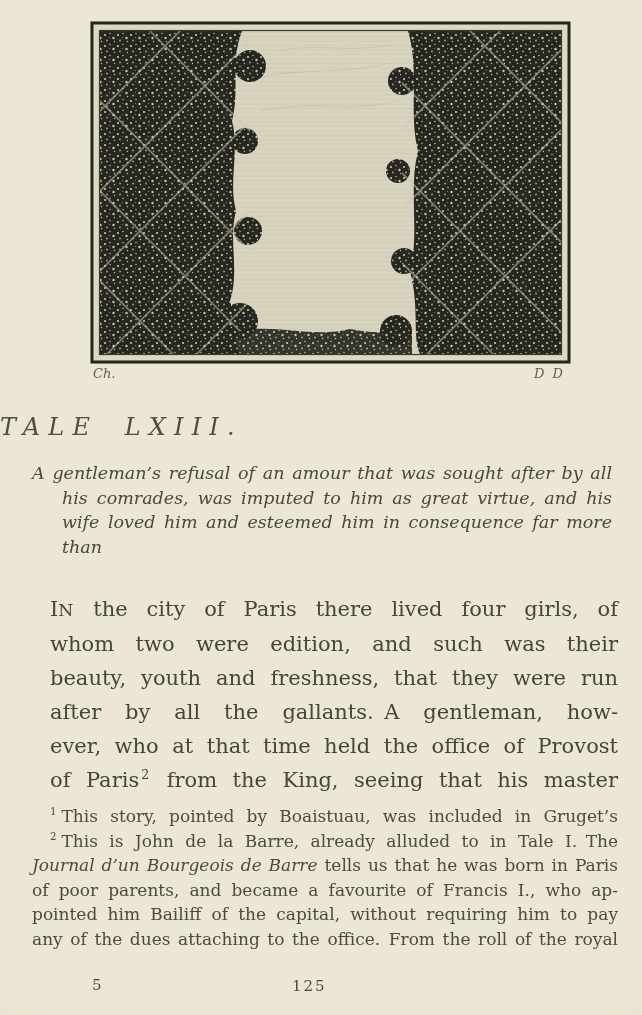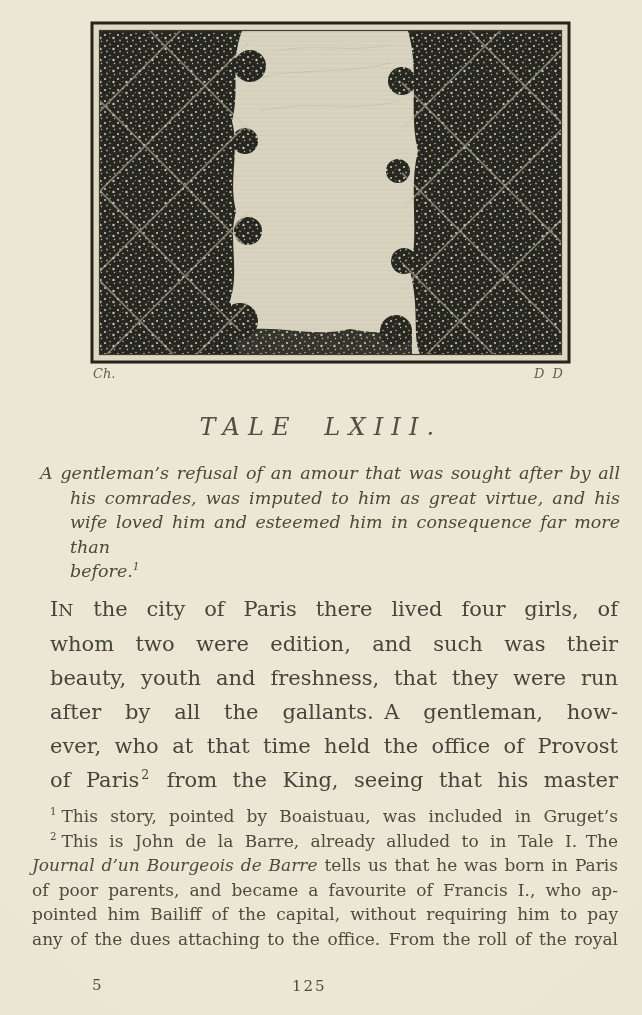--- a/index.html
+++ b/index.html
@@ -16,27 +16,27 @@
   .sigrow {
     position:absolute; left:90px; top:366px; width:481px;
     display:flex; justify-content:space-between;
     font-style:italic; font-size:13px; color:#605f4e;
   }
   .sig-left { padding-left:3px; }
   .sig-right { padding-right:6px; letter-spacing:2px; }
   
   .title {
     position:absolute; top:413px; left:0; width:642px; margin:0;
-    text-align:center; font-style:italic; font-weight:normal;
+    text-align:left; font-style:italic; font-weight:normal;
     font-size:24px; letter-spacing:0.34em; word-spacing:0.45em;
     color:#504f41; white-space:nowrap;
   }
   
   .summary {
-    position:absolute; left:40px; top:461px; width:580px;
+    position:absolute; left:32px; top:461px; width:580px;
     font-style:italic; font-size:17.5px; line-height:24.5px; color:#4a4939;
   }
   .jline { text-align:justify; text-align-last:justify; }
   .lastline { text-align-last:left; }
   .s-ind { padding-left:30px; }
   sup { font-size:0.6em; vertical-align:super; line-height:0; }
   
   .bodytext {
     position:absolute; left:50px; top:584px; width:568px;
     font-size:21px; line-height:34px; color:#45453a;margin-top:8px;
@@ -209,21 +209,20 @@
     <span class="sig-left">Ch.</span>
     <span class="sig-right">D D</span>
   </div>
 
   <h1 class="title">TALE LXIII.</h1>
 
   <div class="summary">
     <div class="jline"><span>A gentleman’s refusal of an amour that was sought after by all</span></div>
     <div class="jline s-ind"><span>his comrades, was imputed to him as great virtue, and his</span></div>
     <div class="jline s-ind"><span>wife loved him and esteemed him in consequence far more than</span></div>
-    <div class="jline s-ind lastline"><span>before.</span><sup>1</sup></div>
   </div>
 
   <div class="bodytext">
     <div class="jline"><span>I</span><span class="lead2">N</span><span> the city of Paris there lived four girls, of</span></div>
     <div class="jline"><span>whom two were edition, and such was their</span></div>
     <div class="jline"><span>beauty, youth and freshness, that they were run</span></div>
     <div class="jline"><span>after by all the gallants. A gentleman, how-</span></div>
     <div class="jline"><span>ever, who at that time held the office of Provost</span></div>
     <div class="jline"><span>of Paris</span><sup>2</sup><span> from the King, seeing that his master</span></div>
   </div>

